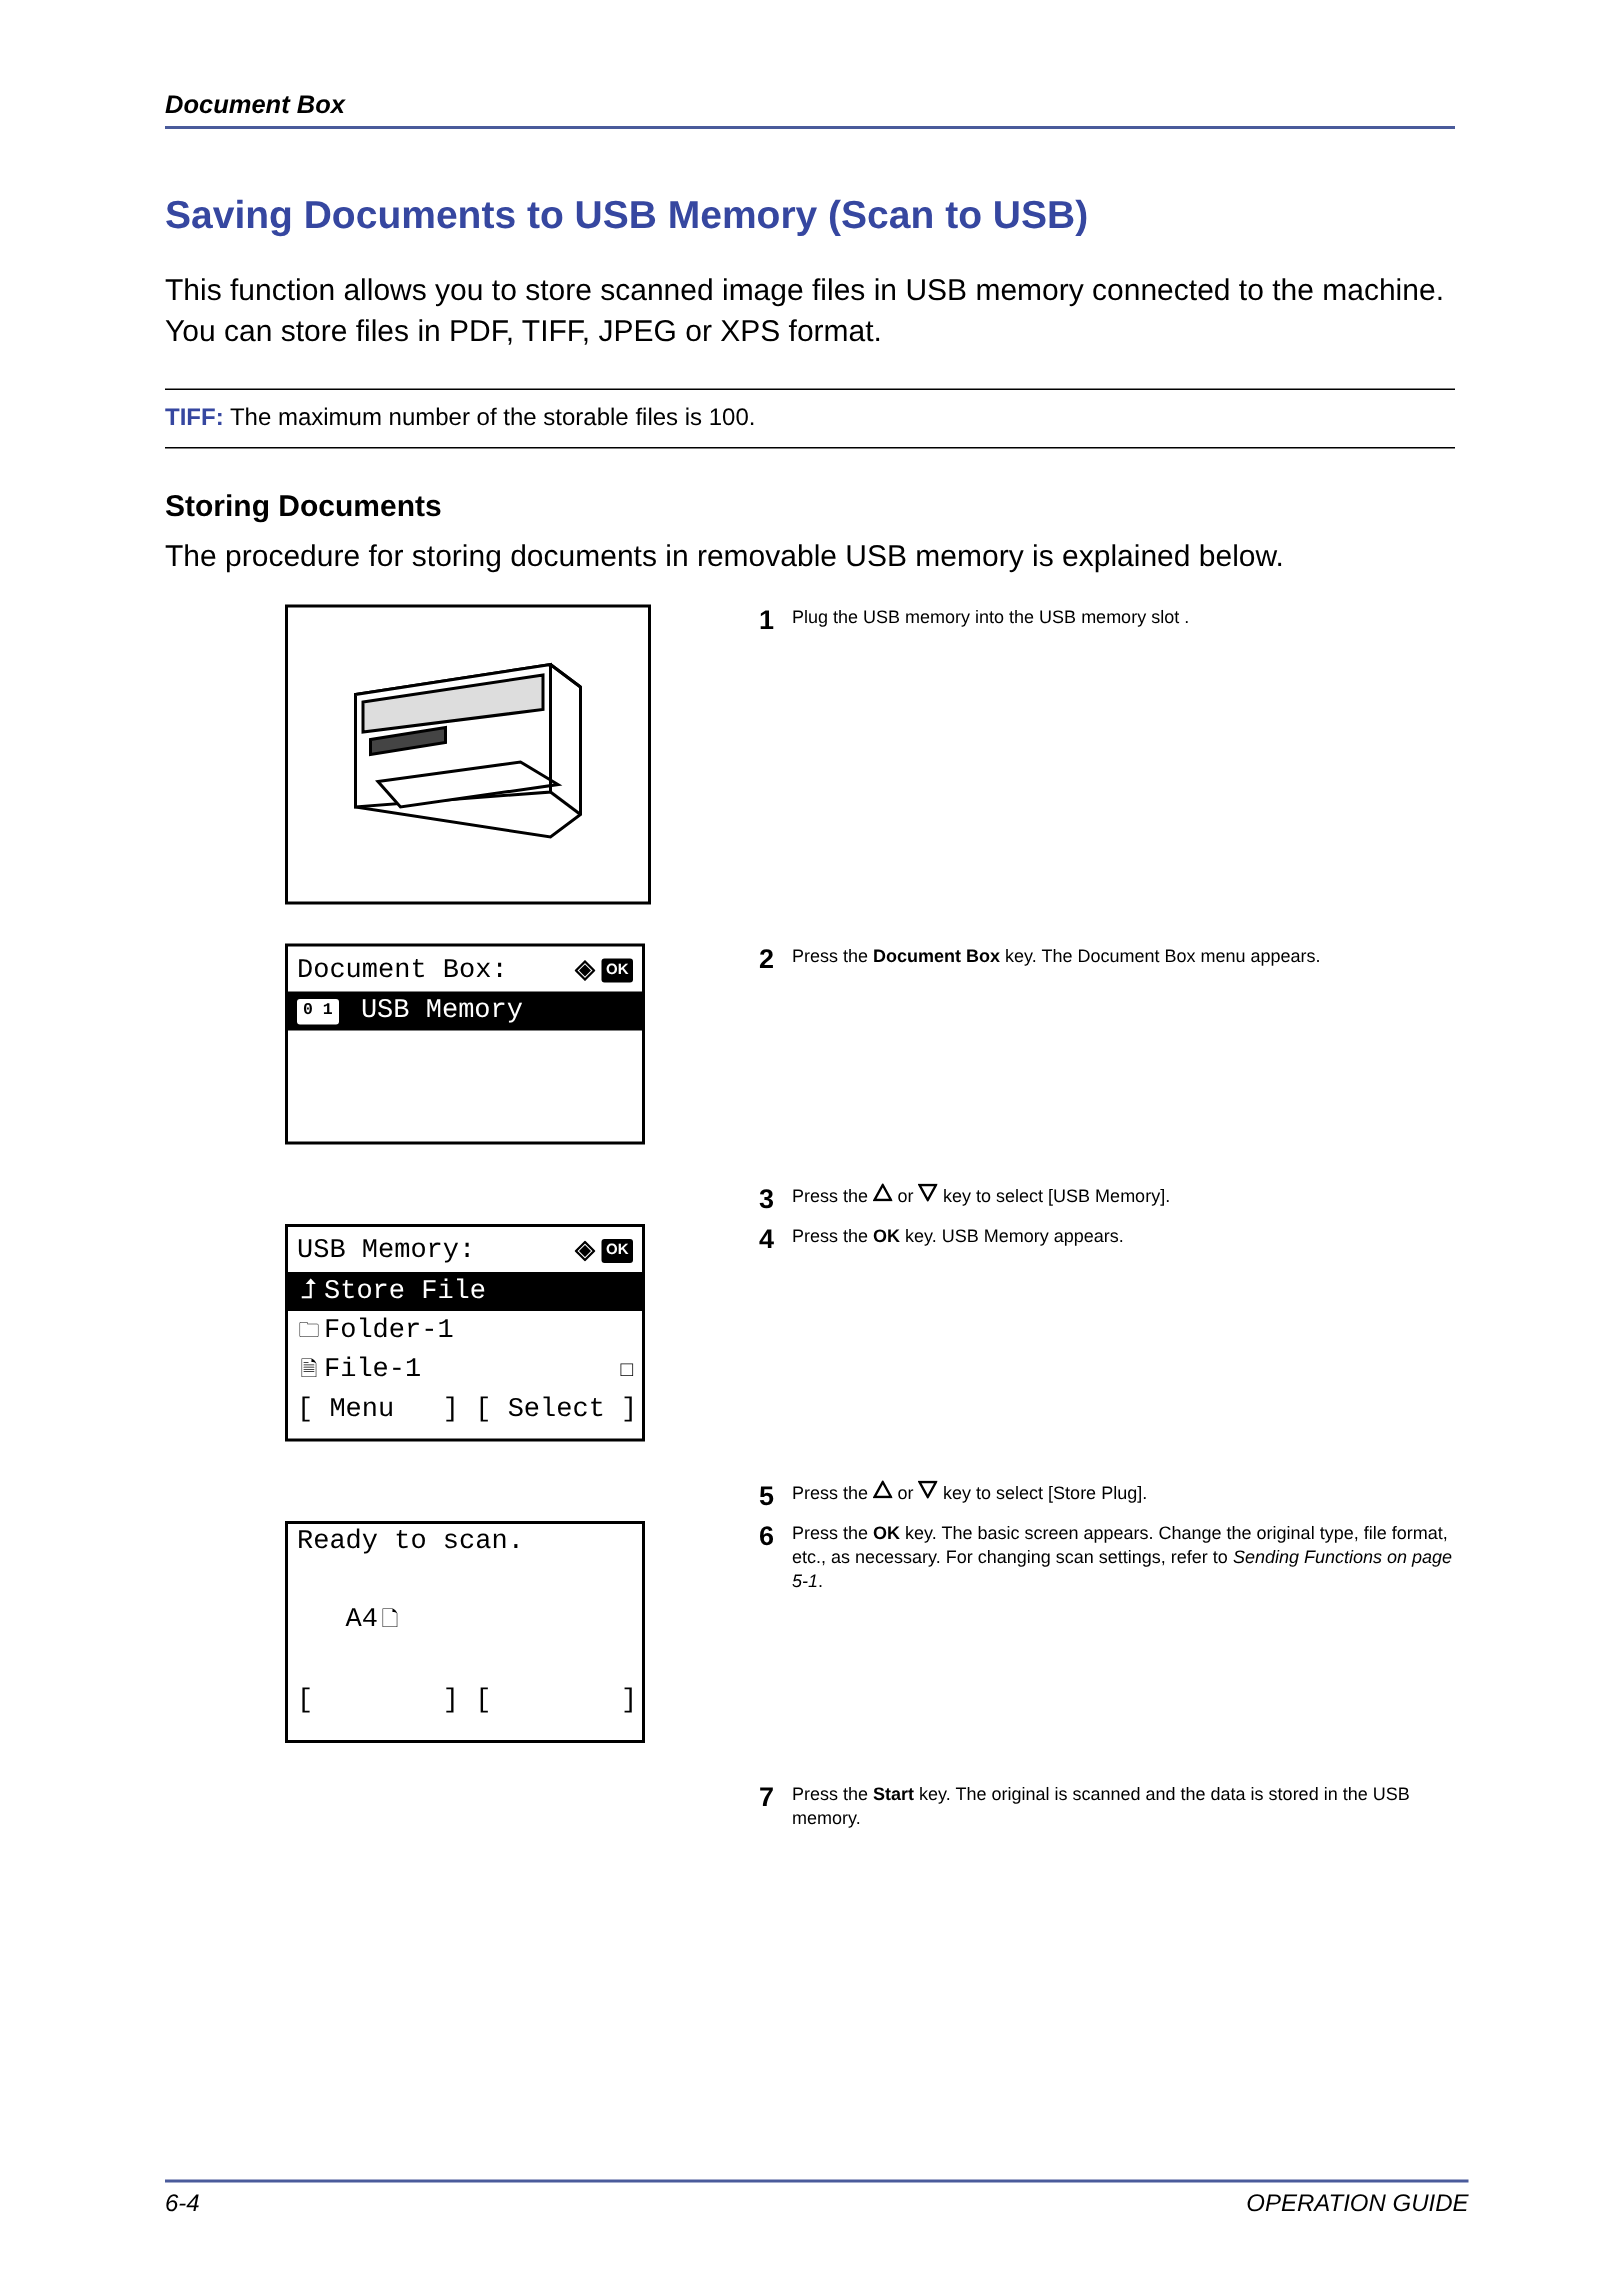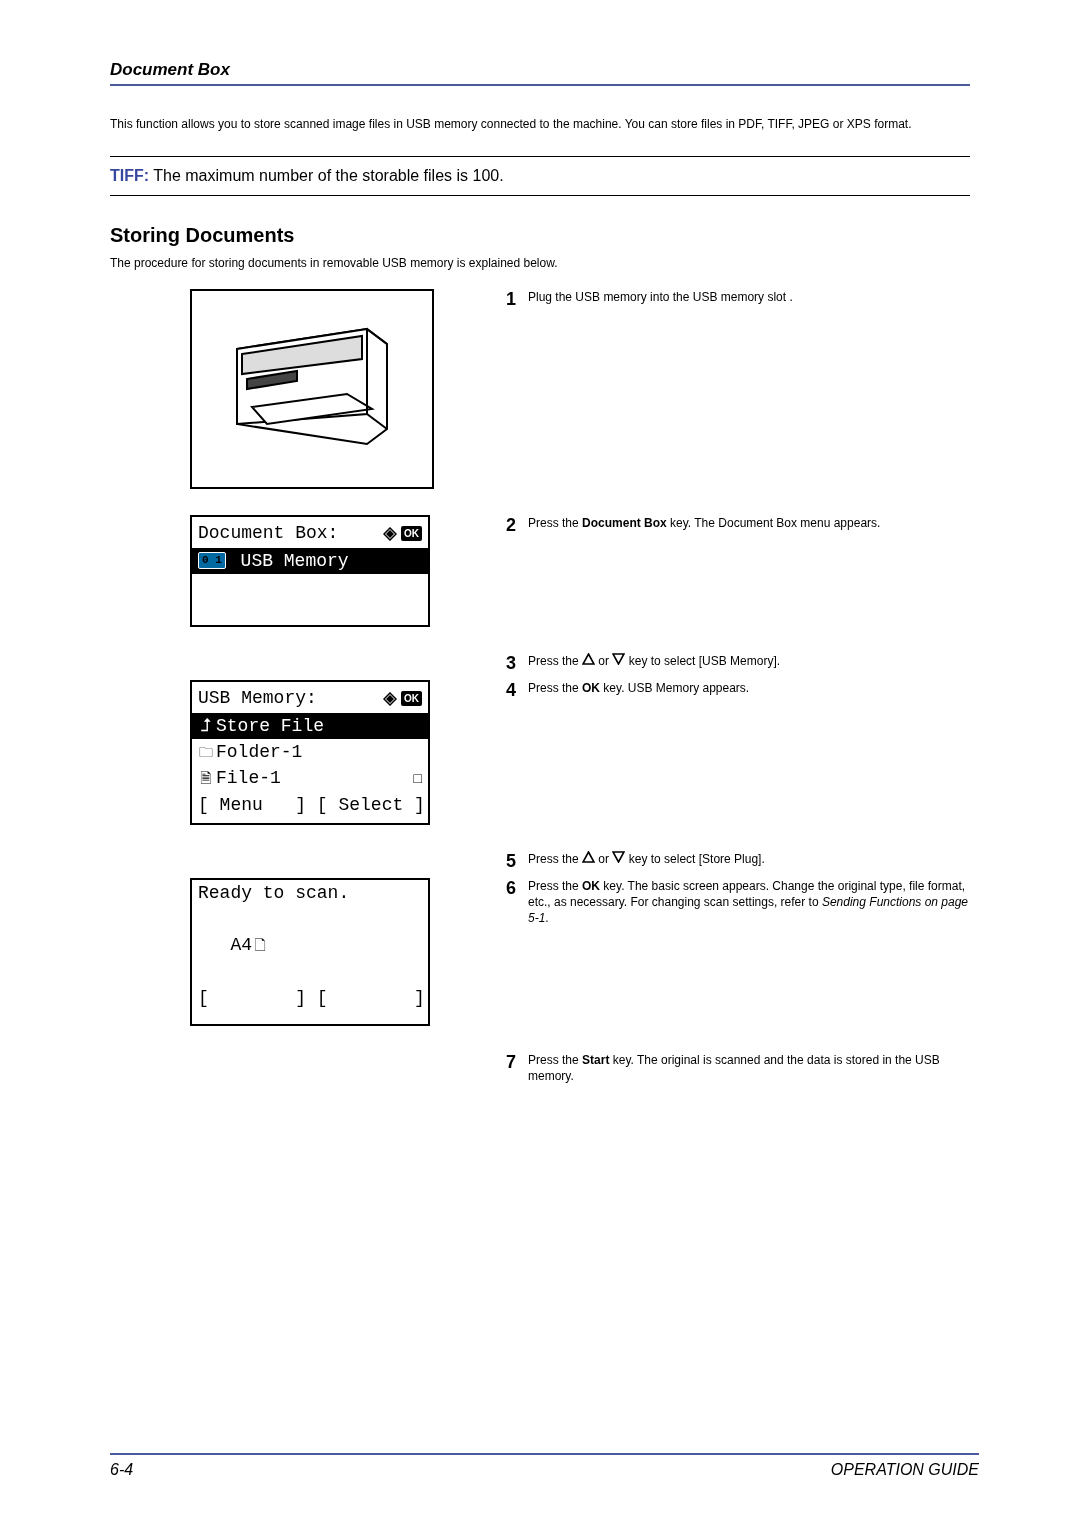--- a/index.html
+++ b/index.html
@@ -27,21 +27,21 @@
     font-weight: bold;
     font-size: 17px;
   }
   .main-title {
     color: #3647a0;
     font-size: 26px;
     font-weight: bold;
     margin: 42px 0 22px 0;
   }
   .body-text {
-    font-size: 12px;
+    font-size: 20px;
     line-height: 1.35;
     margin: 0 0 16px 0;
   }
   .note-block {
     border-top: 1.5px solid #000;
     border-bottom: 1.5px solid #000;
     padding: 10px 0;
     margin: 24px 0 28px 0;
   }
   .note-label {
@@ -151,21 +151,21 @@
     display:inline-block;
     background:#fff;
     color:#000;
     border: 1.5px solid #000;
     font-size: 11px;
     font-weight:bold;
     padding: 0 3px;
     border-radius: 2px;
     margin-right: 4px;
   }
-  .lcd-line.inv .num-badge { background:#0369a1; color:#000; border-color:#fff; }
+  .lcd-line.inv .num-badge { background:#ffffff; color:#000; border-color:#fff; }
   .mono-icon {
     display:inline-block;
     width: 16px; text-align:center;
     margin-right: 2px;
   }
   .glyph-folder::before { content: "🗀"; font-size: 14px; }
   .glyph-file::before { content: "🗎"; font-size: 14px; }
   .glyph-doc::before { content: "🗋"; font-size: 14px; }
   .small-sq::after { content: "□"; font-size: 14px; }
 
@@ -190,20 +190,21 @@
 </style>
 </head>
 <body>
 
 <div class="page">
 
   <div class="header">
     <span class="header-chapter">Document Box</span>
   </div>
 
+  <div class="main-title">Saving Documents to USB Memory (Scan to USB)</div>
 
   <p class="body-text">This function allows you to store scanned image files in USB memory connected to the machine. You can store files in PDF, TIFF, JPEG or XPS format.</p>
 
   <div class="note-block">
     <span class="note-label">TIFF:</span><span> The maximum number of the storable files is 100.</span>
   </div>
 
   <div class="subheading">Storing Documents</div>
 
   <p class="body-text">The procedure for storing documents in removable USB memory is explained below.</p>
@@ -228,21 +229,21 @@
         </div>
       </div>
       <div class="right-col">
         <div class="step-num">1</div>
         <div class="step-text">Plug the USB memory into the USB memory slot .</div>
       </div>
     </div>
 
     <div class="step-row">
       <div class="left-col">
-        <div class="lcd" style="height:112px">
+        <div class="lcd" style="height:134px">
           <div class="lcd-title">
             <span>Document Box:</span>
             <span class="ok-badge">
               <svg class="nav-diamond" viewBox="0 0 14 14">
                   <polygon points="7,1 13,7 7,13 1,7" fill="none" stroke="#000" stroke-width="1.5"></polygon>
                   <polygon points="7,3 7,11 3,7" fill="#000"></polygon>
                   <polygon points="7,3 7,11 11,7" fill="#000"></polygon>
                 </svg>
               <span class="ok-box">OK</span>
             </span>

